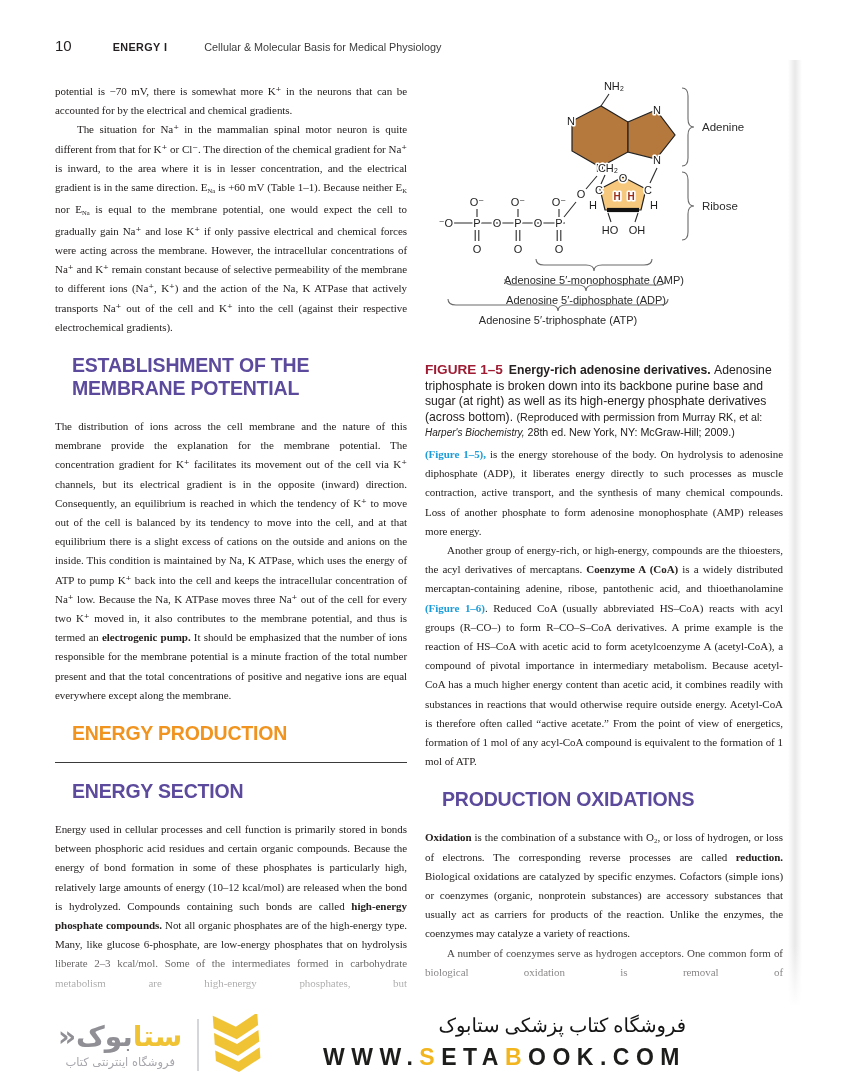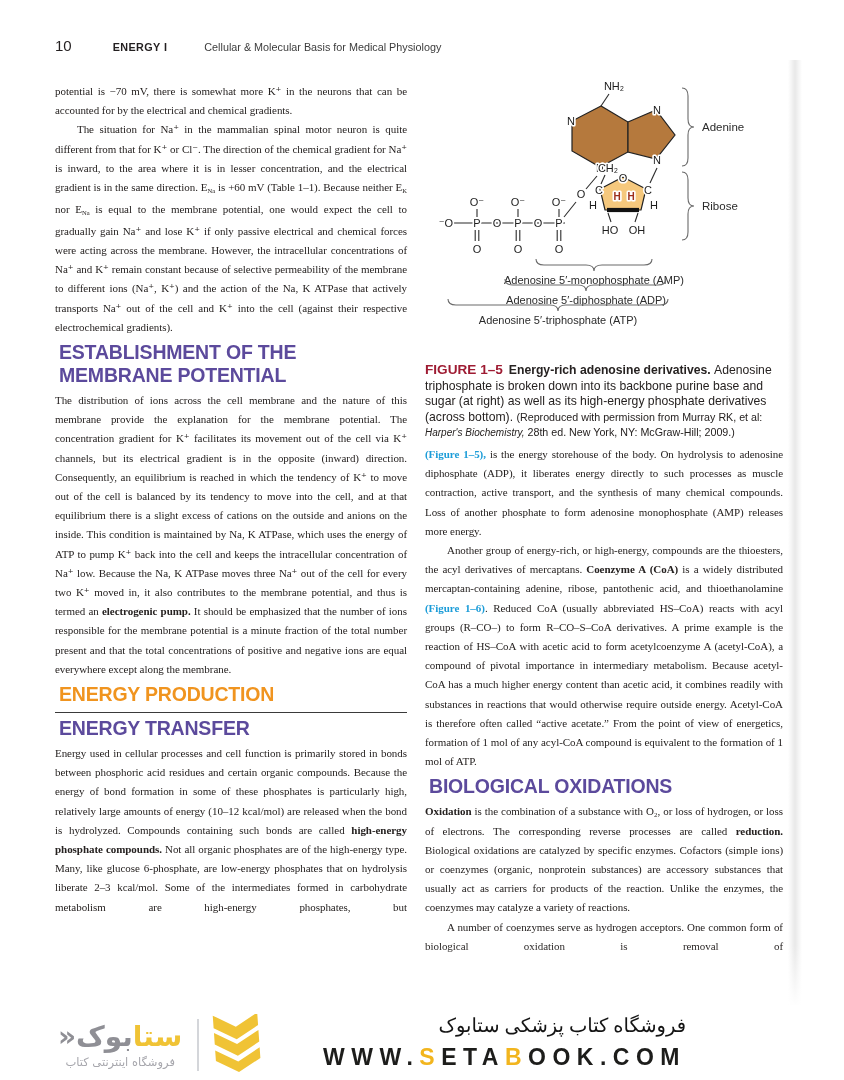--- a/index.html
+++ b/index.html
@@ -19,21 +19,21 @@
   .col-right-text{left:425px;top:445px;width:358px;}
   p.body{margin:0;font-size:11px;line-height:19.2px;text-align:justify;letter-spacing:-0.05px;}
   p.body.indent{text-indent:22px;}
   p.body.cut{text-align-last:justify;}
   .run-p{}
   .run-b{font-weight:bold;}
   .run-link{color:#1b9cd8;font-weight:bold;}
   .run-sub{font-size:0.6em;vertical-align:-0.25em;}
 
   h2.heading{font-family:"Liberation Sans","DejaVu Sans",sans-serif;font-weight:bold;
-             font-size:19.5px;line-height:23px;letter-spacing:-0.2px;margin:4px;white-space:pre-line;}
+             font-size:19.5px;line-height:23px;letter-spacing:-0.2px;margin:17px;white-space:pre-line;}
   .h-purple{color:#5c4a9c;}
   .h-orange{color:#f0941f;font-size:20.5px;}
   .h-establishment{margin:21px 0 7px 0;}
   .h-energyprod{margin:17px 0 0 0;}
   .section-rule{border:none;border-top:1.6px solid #3a3a3a;margin:6px 0 0 0;width:352px;}
   .h-energytransfer{margin:14px 0 6px 0;}
   .h-biological{margin:16px 0 7px 0;}
 
   
   .figure-wrap{position:absolute;left:424px;top:76px;width:365px;height:272px;z-index:1;}
@@ -93,21 +93,21 @@
   </div>
 
   <div class="col col-left">
     <p class="body"><span class="run-p">potential is −70 mV, there is somewhat more K⁺ in the neurons that can be accounted for by the electrical and chemical gradients.</span></p>
     <p class="body indent"><span class="run-p">The situation for Na⁺ in the mammalian spinal motor neuron is quite different from that for K⁺ or Cl⁻. The direction of the chemical gradient for Na⁺ is inward, to the area where it is in lesser concentration, and the electrical gradient is in the same direction. E</span><span class="run-sub">Na</span><span class="run-p"> is +60 mV (Table 1–1). Because neither E</span><span class="run-sub">K</span><span class="run-p"> nor E</span><span class="run-sub">Na</span><span class="run-p"> is equal to the membrane potential, one would expect the cell to gradually gain Na⁺ and lose K⁺ if only passive electrical and chemical forces were acting across the membrane. However, the intracellular concentrations of Na⁺ and K⁺ remain constant because of selective permeability of the membrane to different ions (Na⁺, K⁺) and the action of the Na, K ATPase that actively transports Na⁺ out of the cell and K⁺ into the cell (against their respective electrochemical gradients).</span></p>
     <h2 class="heading h-purple h-establishment">ESTABLISHMENT OF THE
 MEMBRANE POTENTIAL</h2>
     <p class="body"><span class="run-p">The distribution of ions across the cell membrane and the nature of this membrane provide the explanation for the membrane potential. The concentration gradient for K⁺ facilitates its movement out of the cell via K⁺ channels, but its electrical gradient is in the opposite (inward) direction. Consequently, an equilibrium is reached in which the tendency of K⁺ to move out of the cell is balanced by its tendency to move into the cell, and at that equilibrium there is a slight excess of cations on the outside and anions on the inside. This condition is maintained by Na, K ATPase, which uses the energy of ATP to pump K⁺ back into the cell and keeps the intracellular concentration of Na⁺ low. Because the Na, K ATPase moves three Na⁺ out of the cell for every two K⁺ moved in, it also contributes to the membrane potential, and thus is termed an </span><span class="run-b">electrogenic pump.</span><span class="run-p"> It should be emphasized that the number of ions responsible for the membrane potential is a minute fraction of the total number present and that the total concentrations of positive and negative ions are equal everywhere except along the membrane.</span></p>
     <h2 class="heading h-orange h-energyprod">ENERGY PRODUCTION</h2>
     <hr class="section-rule">
-    <h2 class="heading h-purple h-energytransfer">ENERGY TRANSFER</h2>
+    <h2 class="heading h-purple h-energytransfer">ENERGY SECTION</h2>
     <p class="body cut"><span class="run-p">Energy used in cellular processes and cell function is primarily stored in bonds between phosphoric acid residues and certain organic compounds. Because the energy of bond formation in some of these phosphates is particularly high, relatively large amounts of energy (10–12 kcal/mol) are released when the bond is hydrolyzed. Compounds containing such bonds are called </span><span class="run-b">high-energy phosphate compounds.</span><span class="run-p"> Not all organic phosphates are of the high-energy type. Many, like glucose 6-phosphate, are low-energy phosphates that on hydrolysis liberate 2–3 kcal/mol. Some of the intermediates formed in carbohydrate metabolism are high-energy phosphates, but</span></p>
   </div>
 
   <div class="figure-wrap">
     <svg width="365" height="272" viewBox="0 0 365 272">
 
       <line class="bond" x1="28" y1="147" x2="141" y2="147"></line>
 
       <line class="bond" x1="53" y1="133" x2="53" y2="141"></line>
       <line class="bond" x1="94" y1="133" x2="94" y2="141"></line>
@@ -179,21 +179,21 @@
       <path class="brace" d="M24,223 Q24,229 32,229 L126,229 Q134,229 134,235 Q134,229 142,229 L236,229 Q244,229 244,223"></path>
       <text class="spanlab" x="134" y="248" text-anchor="middle">Adenosine 5′-triphosphate (ATP)</text>
     </svg>
   </div>
 
   <p class="fig-caption"><span class="run-figno">FIGURE 1–5</span><span class="run-capb">Energy-rich adenosine derivatives. </span><span class="run-cap">Adenosine triphosphate is broken down into its backbone purine base and sugar (at right) as well as its high-energy phosphate derivatives (across bottom). </span><span class="run-caps">(Reproduced with permission from Murray RK, et al: </span><span class="run-capsi">Harper's Biochemistry,</span><span class="run-caps"> 28th ed. New York, NY: McGraw-Hill; 2009.)</span></p>
 
   <div class="col col-right-text">
     <p class="body"><span class="run-link">(Figure 1–5),</span><span class="run-p"> is the energy storehouse of the body. On hydrolysis to adenosine diphosphate (ADP), it liberates energy directly to such processes as muscle contraction, active transport, and the synthesis of many chemical compounds. Loss of another phosphate to form adenosine monophosphate (AMP) releases more energy.</span></p>
     <p class="body indent"><span class="run-p">Another group of energy-rich, or high-energy, compounds are the thioesters, the acyl derivatives of mercaptans. </span><span class="run-b">Coenzyme A (CoA)</span><span class="run-p"> is a widely distributed mercaptan-containing adenine, ribose, pantothenic acid, and thioethanolamine </span><span class="run-link">(Figure 1–6)</span><span class="run-p">. Reduced CoA (usually abbreviated HS–CoA) reacts with acyl groups (R–CO–) to form R–CO–S–CoA derivatives. A prime example is the reaction of HS–CoA with acetic acid to form acetylcoenzyme A (acetyl-CoA), a compound of pivotal importance in intermediary metabolism. Because acetyl-CoA has a much higher energy content than acetic acid, it combines readily with substances in reactions that would otherwise require outside energy. Acetyl-CoA is therefore often called “active acetate.” From the point of view of energetics, formation of 1 mol of any acyl-CoA compound is equivalent to the formation of 1 mol of ATP.</span></p>
-    <h2 class="heading h-purple h-biological">BIOLOGICAL OXIDATIONS</h2>
+    <h2 class="heading h-purple h-biological">PRODUCTION OXIDATIONS</h2>
     <p class="body"><span class="run-b">Oxidation</span><span class="run-p"> is the combination of a substance with O₂, or loss of hydrogen, or loss of electrons. The corresponding reverse processes are called </span><span class="run-b">reduction.</span><span class="run-p"> Biological oxidations are catalyzed by specific enzymes. Cofactors (simple ions) or coenzymes (organic, nonprotein substances) are accessory substances that usually act as carriers for products of the reaction. Unlike the enzymes, the coenzymes may catalyze a variety of reactions.</span></p>
     <p class="body indent cut"><span class="run-p">A number of coenzymes serve as hydrogen acceptors. One common form of biological oxidation is removal of</span></p>
   </div>
 
   <div class="fade-overlay"></div>
 
   <div class="footer">
     <div class="footer-left">
       <div class="logo-text-block">
         <div class="logo-wordmark">

